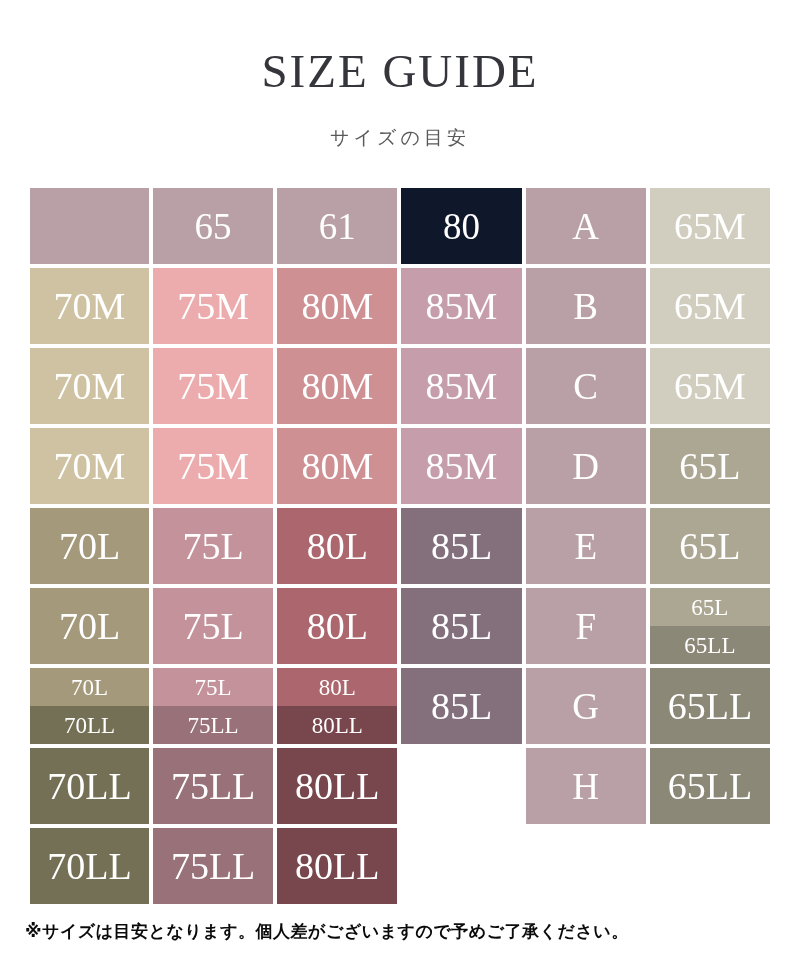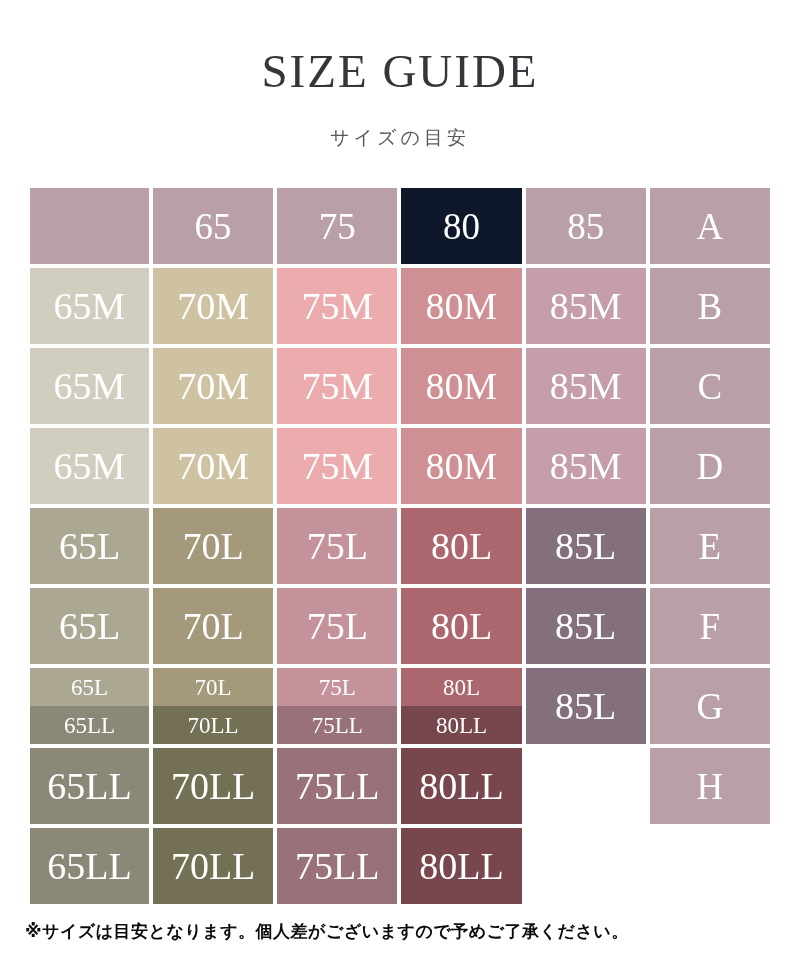--- a/index.html
+++ b/index.html
@@ -48,23 +48,22 @@
 </style>
 </head>
 <body>
 
 <h1 class="page-title" style="color: rgb(53, 53, 60);">SIZE GUIDE</h1>
 <div class="page-subtitle" style="color: rgb(89, 89, 89);">サイズの目安</div>
 
 <div class="size-table" id="size-table">
     <div class="cell header-cell" style="background: rgb(184, 160, 166); color: rgb(255, 255, 255);"></div>
     <div class="cell header-cell" style="background: rgb(184, 160, 166); color: rgb(255, 255, 255);">65</div>
-    <div class="cell header-cell" style="background: rgb(184, 160, 166); color: rgb(255, 255, 255);">75</div>
+    <div class="cell header-cell" style="background: rgb(184, 160, 166); color: rgb(255, 255, 255);">61</div>
     <div class="cell header-cell" style="background: #0f172a; color: rgb(255, 255, 255);">80</div>
-    <div class="cell header-cell" style="background: rgb(184, 160, 166); color: rgb(255, 255, 255);">85</div>
     <div class="cell label-cell" style="background: rgb(184, 160, 166); color: rgb(255, 255, 255);">A</div>
     <div class="cell size-cell" style="background: rgb(209, 205, 191); color: rgb(255, 255, 255);">65M</div>
     <div class="cell size-cell" style="background: rgb(207, 194, 163); color: rgb(255, 255, 255);">70M</div>
     <div class="cell size-cell" style="background: rgb(236, 171, 173); color: rgb(255, 255, 255);">75M</div>
     <div class="cell size-cell" style="background: rgb(206, 144, 147); color: rgb(255, 255, 255);">80M</div>
     <div class="cell size-cell" style="background: rgb(197, 157, 171); color: rgb(255, 255, 255);">85M</div>
     <div class="cell label-cell" style="background: rgb(184, 160, 166); color: rgb(255, 255, 255);">B</div>
     <div class="cell size-cell" style="background: rgb(209, 205, 191); color: rgb(255, 255, 255);">65M</div>
     <div class="cell size-cell" style="background: rgb(207, 194, 163); color: rgb(255, 255, 255);">70M</div>
     <div class="cell size-cell" style="background: rgb(236, 171, 173); color: rgb(255, 255, 255);">75M</div>

